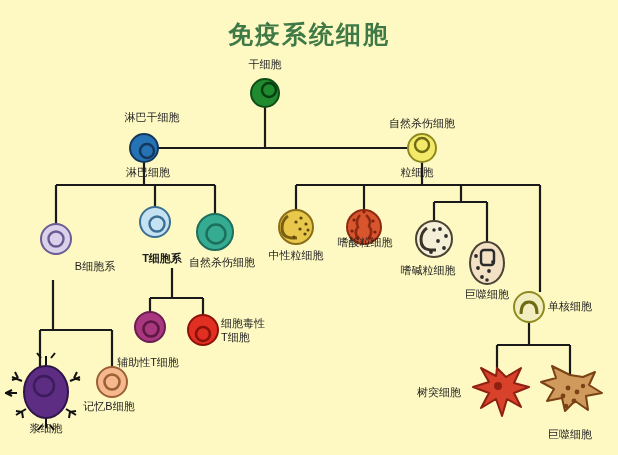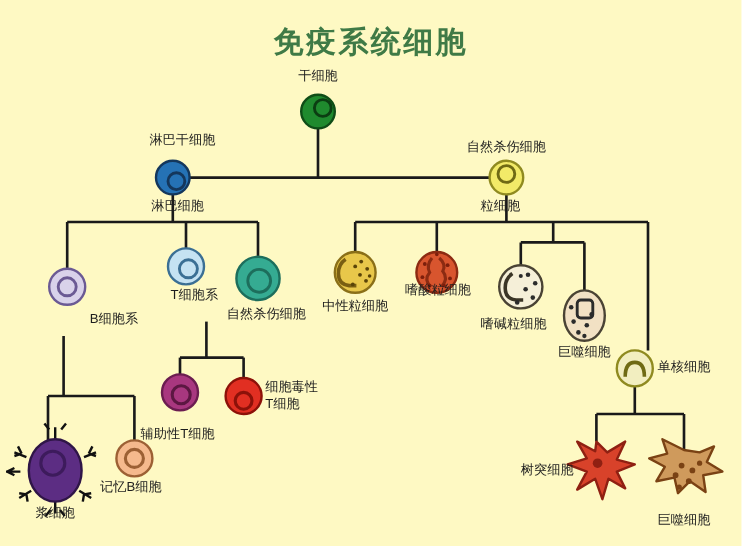--- a/index.html
+++ b/index.html
@@ -234,28 +234,28 @@
 
     </g>
   </svg>
 
   <div class="lbl c" style="left:265px; top:58px;font-family:Liberation Serif, serif;">干细胞</div>
   <div class="lbl c" style="left:152px; top:111px;">淋巴干细胞</div>
   <div class="lbl c" style="left:422px; top:117px;">自然杀伤细胞</div>
   <div class="lbl c" style="left:148px; top:166px;">淋巴细胞</div>
   <div class="lbl c" style="left:417px; top:166px;text-align:right;">粒细胞</div>
   <div class="lbl c" style="left:56px;  top:260px;margin-left:39px;">B细胞系</div>
-  <div class="lbl c" style="left:162px; top:240px;">T细胞系</div>
+  <div class="lbl c" style="left:162px; top:252px;font-weight:bold;">T细胞系</div>
   <div class="lbl c" style="left:222px; top:256px;">自然杀伤细胞</div>
   <div class="lbl c" style="left:296px; top:249px;">中性粒细胞</div>
   <div class="lbl c" style="left:365px; top:236px;">嗜酸粒细胞</div>
   <div class="lbl c" style="left:428px; top:264px;">嗜碱粒细胞</div>
   <div class="lbl c" style="left:487px; top:288px;">巨噬细胞</div>
   <div class="lbl l" style="left:548px; top:300px;">单核细胞</div>
   <div class="lbl c" style="left:148px; top:356px;">辅助性T细胞</div>
   <div class="lbl l" style="left:221px; top:318px;font-family:Liberation Mono, monospace;">细胞毒性</div>
   <div class="lbl l" style="left:221px; top:331px;">T细胞</div>
   <div class="lbl c" style="left:109px; top:400px;">记忆B细胞</div>
   <div class="lbl c" style="left:46px;  top:422px;">浆细胞</div>
-  <div class="lbl r" style="left:478px; top:386px;">树突细胞</div>
+  <div class="lbl r" style="left:461px; top:386px;">树突细胞</div>
   <div class="lbl c" style="left:570px; top:428px;">巨噬细胞</div>
 
 </div>
 
 </body></html>

